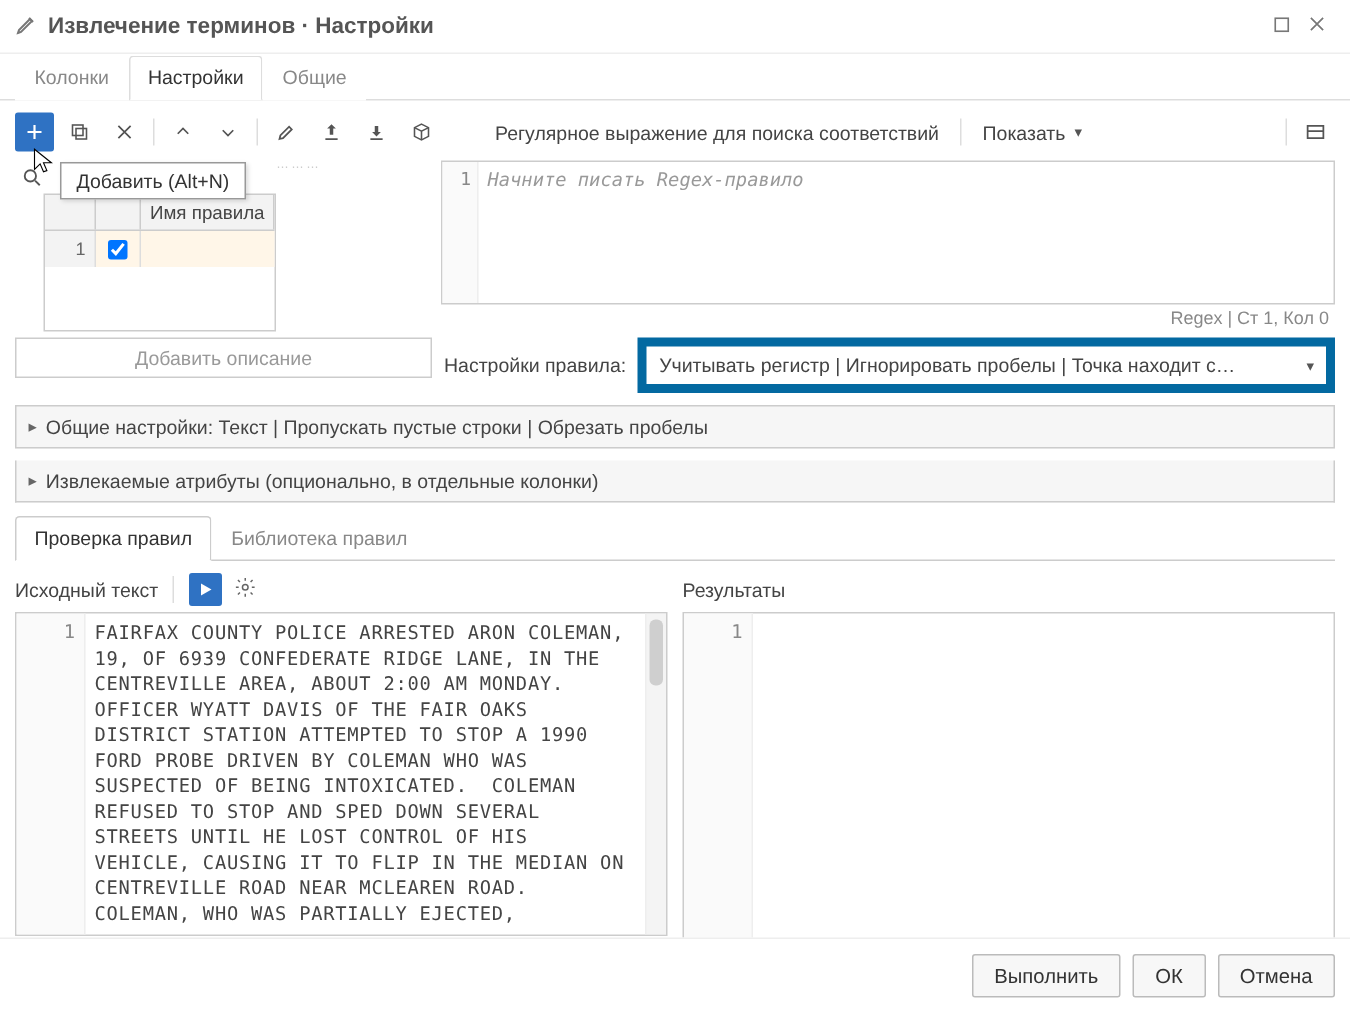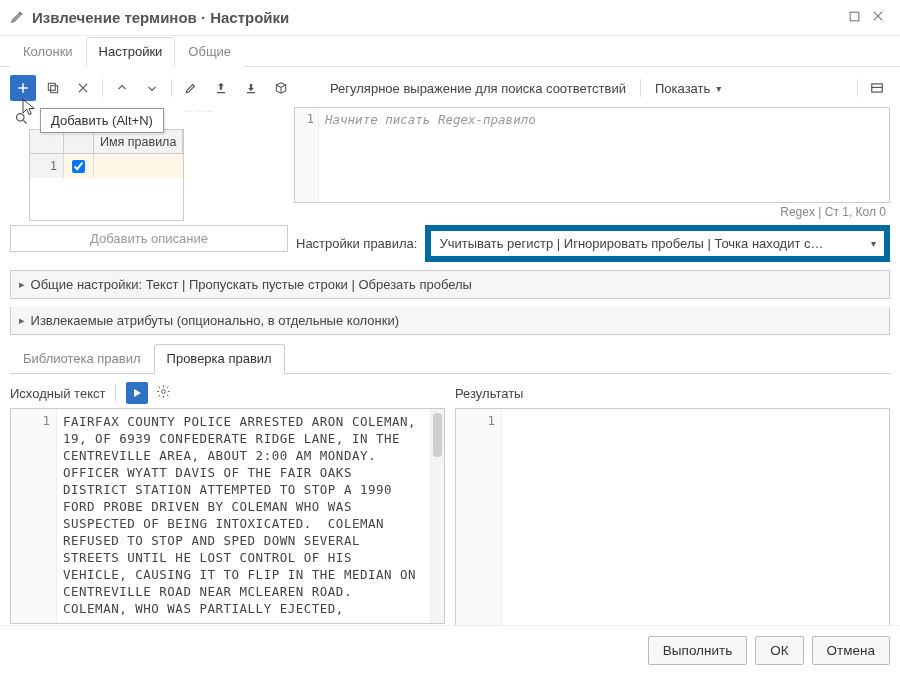--- a/index.html
+++ b/index.html
@@ -544,22 +544,22 @@
   <div class="collapsible">
     <span class="chev">▸</span>
     <span>Общие настройки: Текст | Пропускать пустые строки | Обрезать пробелы</span>
   </div>
   <div class="collapsible" style="border-top:none;">
     <span class="chev">▸</span>
     <span>Извлекаемые атрибуты (опционально, в отдельные колонки)</span>
   </div>
 
   <div class="subtabs">
+    <div class="stab active">Проверка правил</div>
     <div class="stab">Библиотека правил</div>
-    <div class="stab active">Проверка правил</div>
   </div>
 
   <div class="play-area">
     <div class="play-left">
       <div class="play-header">
         <span>Исходный текст</span>
         <span class="vsep"></span>
         <span class="play-btn">
           <svg viewBox="0 0 24 24" width="12" height="12" fill="currentColor">
               <path d="M6 4l14 8-14 8z"></path>

